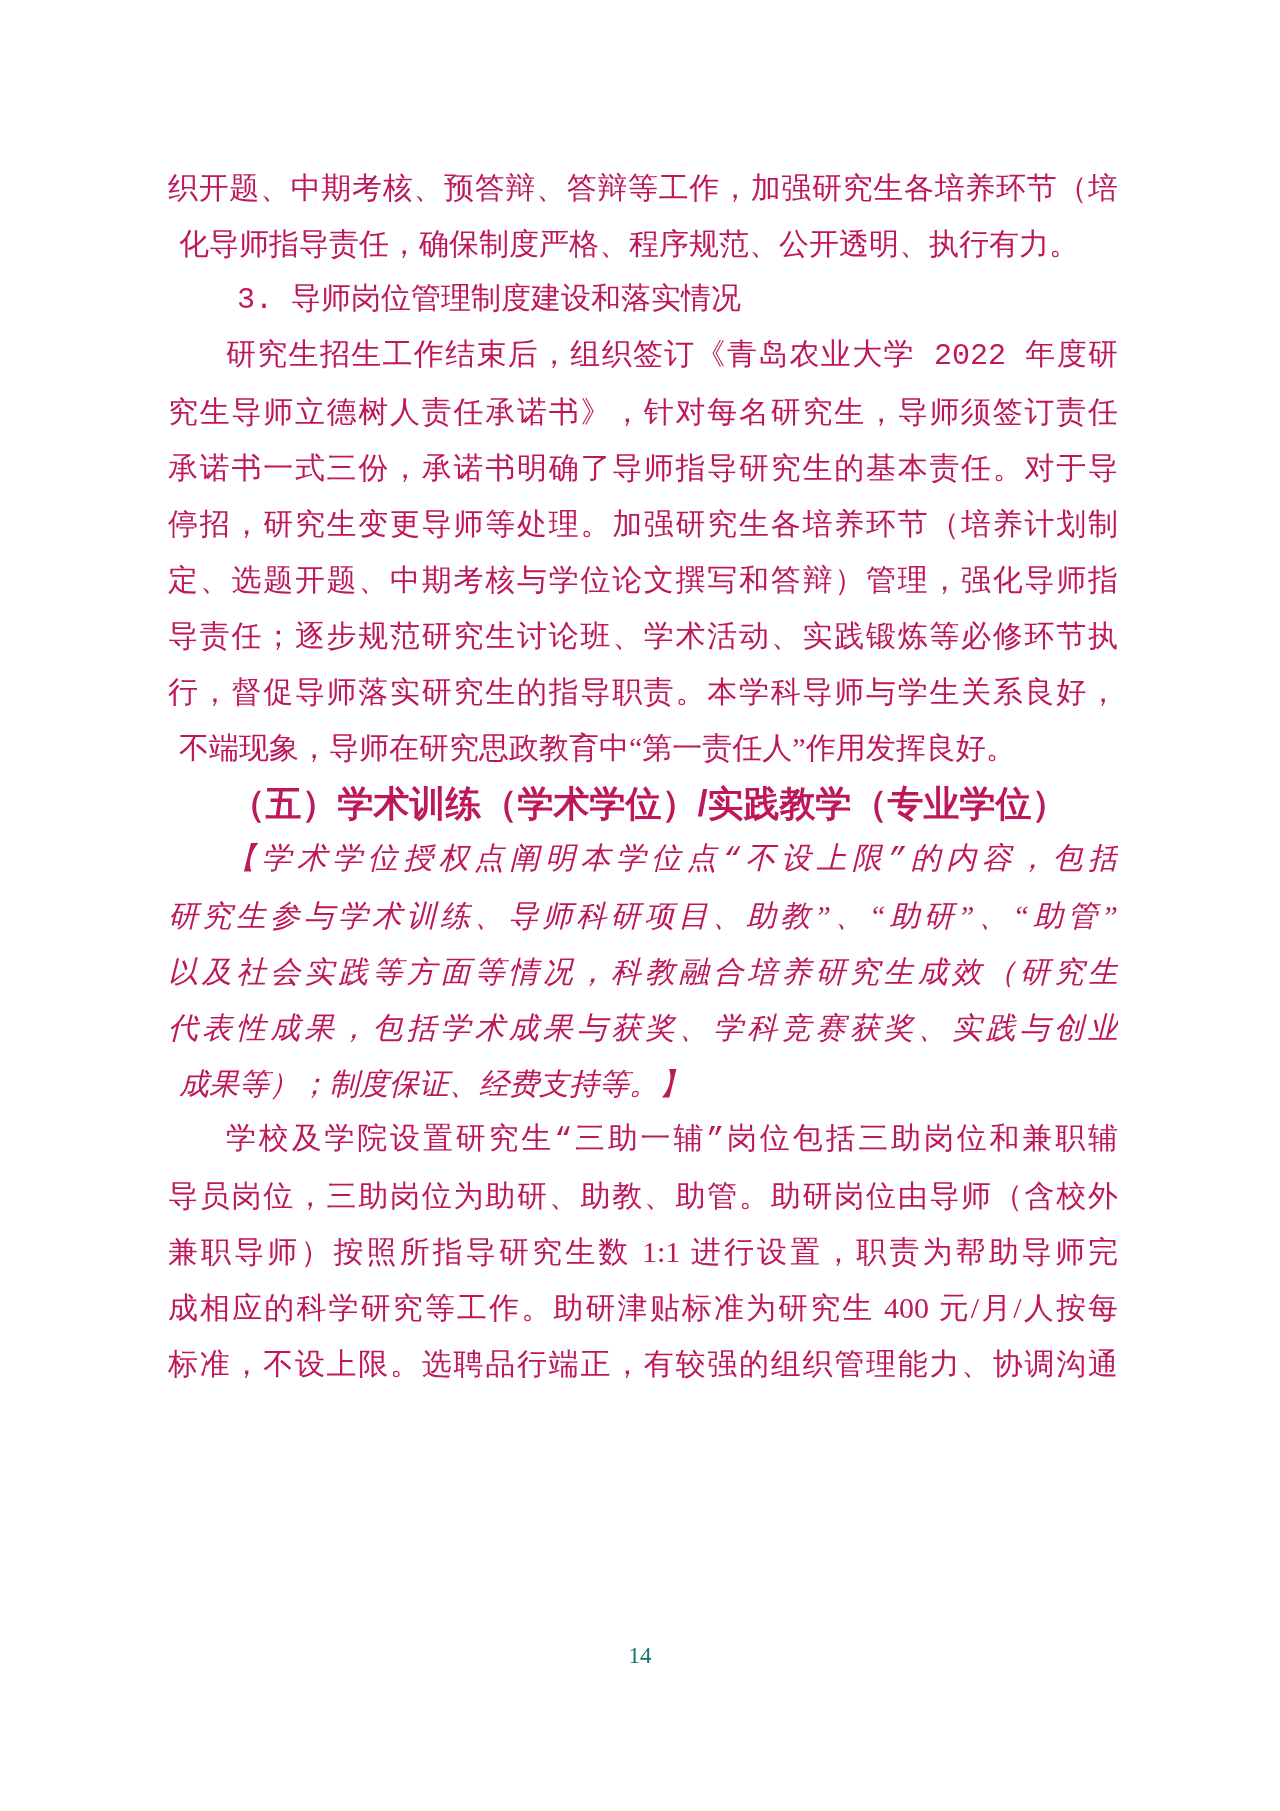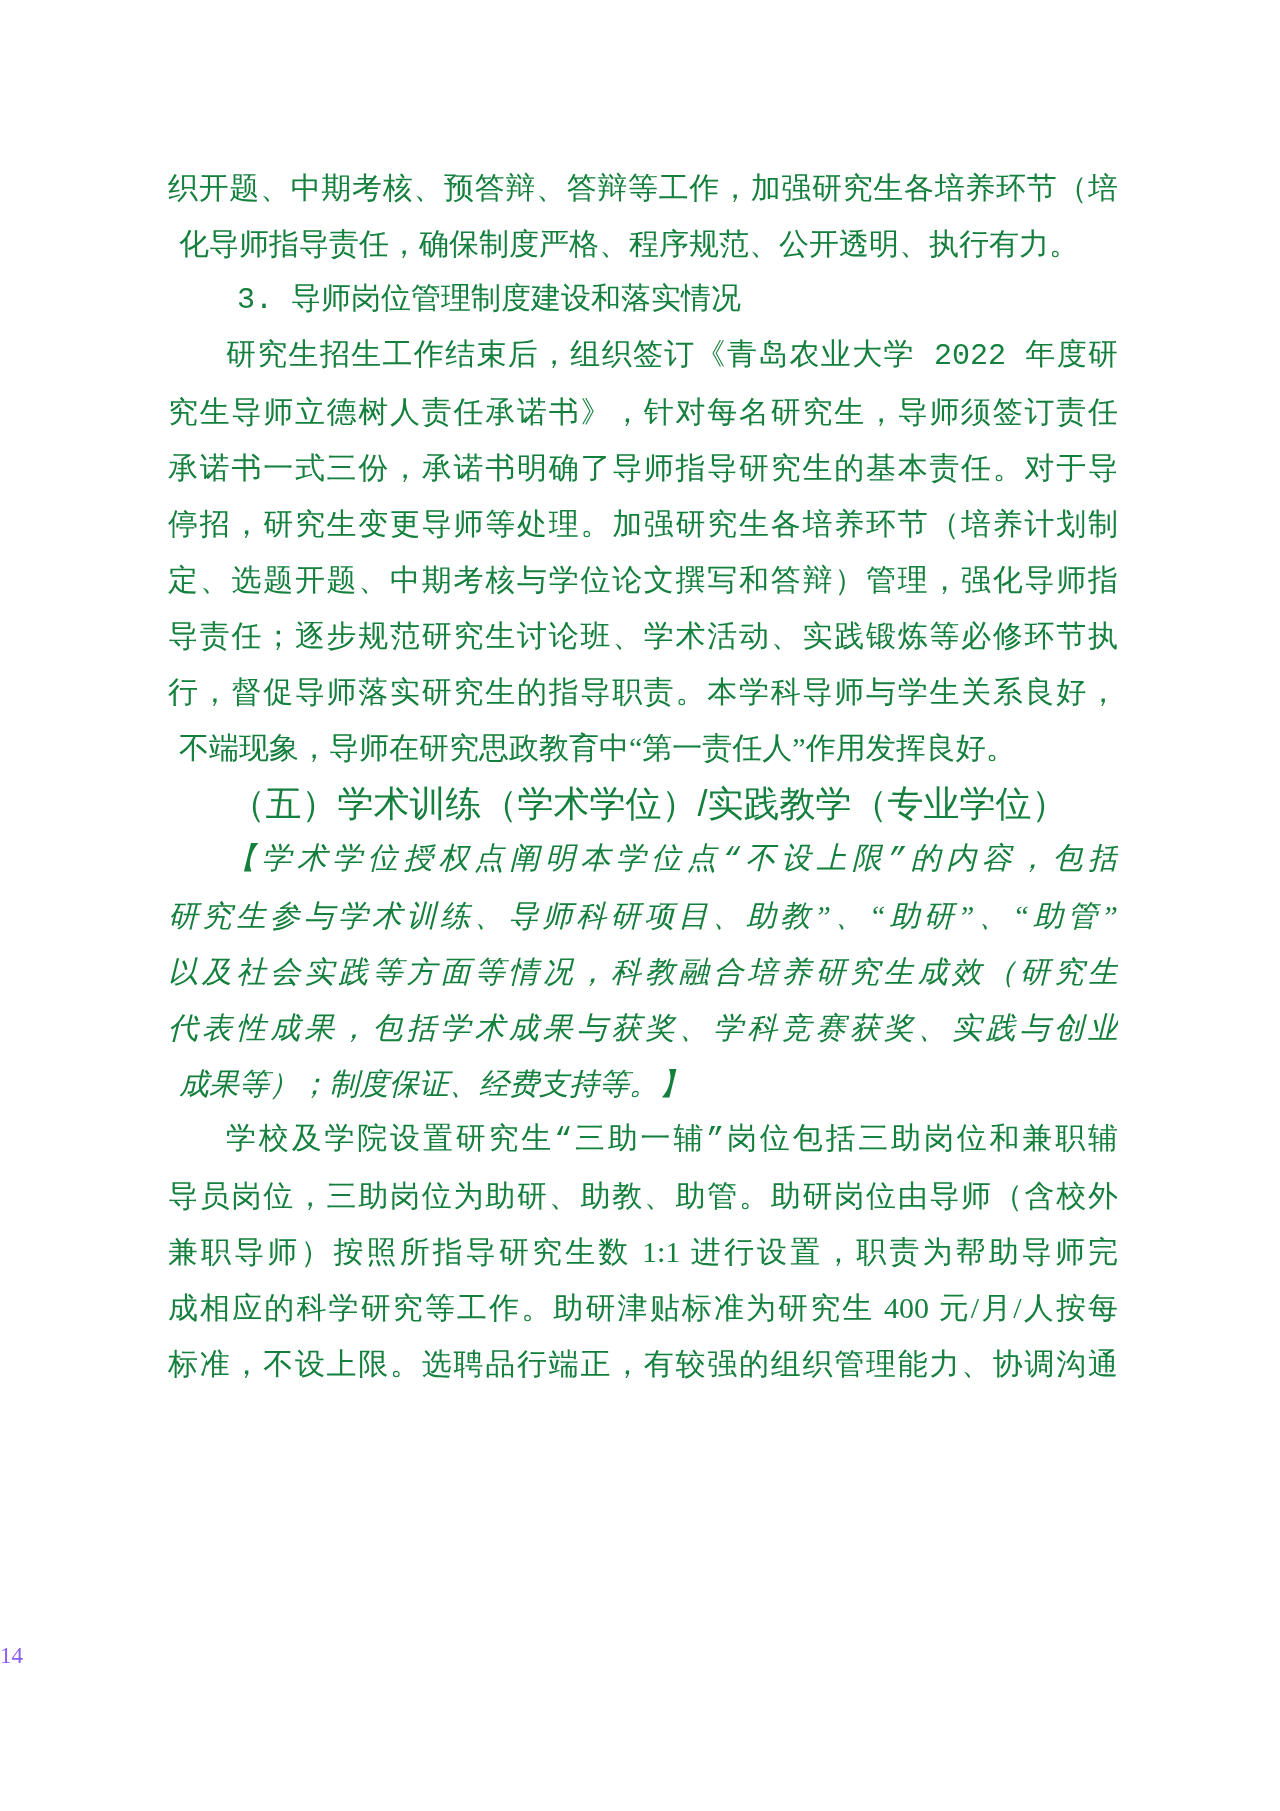--- a/index.html
+++ b/index.html
@@ -16,57 +16,58 @@
   }
   .content {
     position: absolute;
     left: 168px;
     top: 160px;
     width: 950px;
   }
   .line {
     font-family: "Liberation Serif", "DejaVu Serif", serif;
     font-size: 30px;
-    color: #15803d;
+    color: #be185d;
     height: 56px;
     line-height: 56px;
     text-align: justify;
     text-align-last: justify;
     overflow: hidden;
     white-space: normal;
   }
   .line.end {
     text-align: left;
     text-align-last: left;
     margin-left: 11px;
   }
   .line.indent {
     text-indent: 58px;
     font-family: Liberation Mono, monospace;
   }
   .line.heading {
     font-family: "Liberation Sans", "DejaVu Sans", sans-serif;
-    font-weight: 400;
+    font-weight: 700;
     font-size: 36px;
     text-align: center;
     text-align-last: center;
   }
   .line.kai {
     font-style: italic;
   }
   .page-number {
     position: absolute;
     top: 1636px;
     left: 0;
     width: 100%;
     height: 40px;
     line-height: 40px;
+    text-align: center;
     font-family: "Liberation Serif", "DejaVu Serif", serif;
     font-size: 23px;
-    color: #8b5cf6;
+    color: #0f766e;
   }
 </style>
 </head>
 <body>
 
 <div class="page">
   <div class="content">
       <div class="line">织开题、中期考核、预答辩、答辩等工作，加强研究生各培养环节（培</div>
       <div class="line end">化导师指导责任，确保制度严格、程序规范、公开透明、执行有力。</div>
       <div class="line indent end">3. 导师岗位管理制度建设和落实情况</div>

